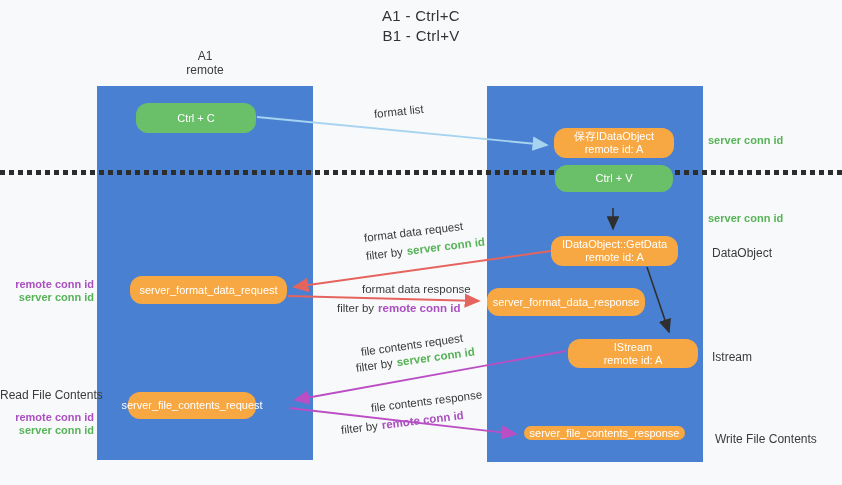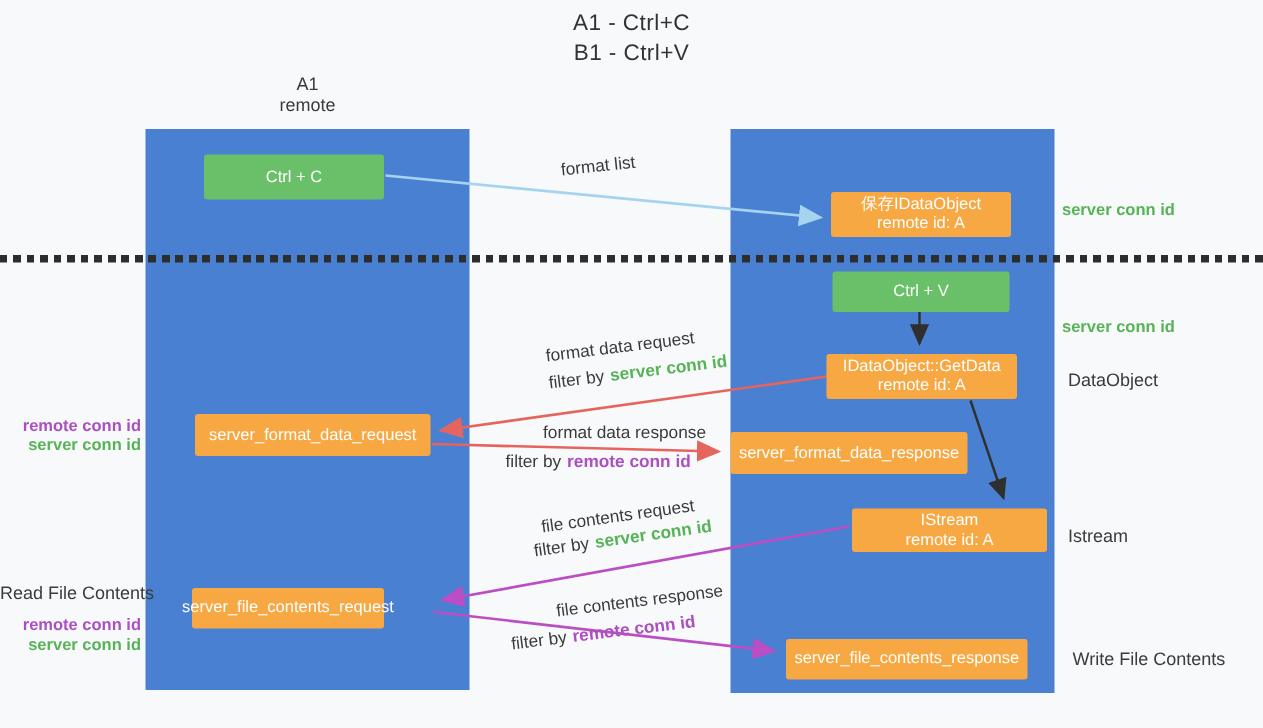--- a/index.html
+++ b/index.html
@@ -14,21 +14,21 @@
   .title{position:absolute;left:0;right:0;top:6px;text-align:center;color:#333;
          font-size:15px;line-height:20px;letter-spacing:.3px;}
   .lane-header{position:absolute;top:49px;width:120px;text-align:center;color:var(--ink);
                font-size:12px;line-height:14px;}
   .lane{position:absolute;background:var(--lane-blue);}
   .lane-left{left:97px;top:86px;width:216px;height:374px;}
   .lane-right{left:487px;top:86px;width:216px;height:376px;}
   .dotted{position:absolute;left:0;top:170px;width:842px;height:5px;
           background:repeating-linear-gradient(90deg,#2d2d2d 0 5px,transparent 5px 9px);}
   .node{position:absolute;display:flex;flex-direction:column;align-items:center;justify-content:center;
-        color:#fff;font-size:11px;line-height:13px;text-align:center;border-radius:2px;}
+        color:#fff;font-size:11px;line-height:13px;text-align:center;border-radius:12px;}
   .green{background:var(--box-green);}
   .orange{background:var(--box-orange);}
   .arrows{position:absolute;left:0;top:0;pointer-events:none;}
   .s-blue{stroke:var(--arrow-blue);stroke-width:1.8;}
   .s-red{stroke:var(--arrow-red);stroke-width:1.8;}
   .s-magenta{stroke:var(--arrow-magenta);stroke-width:1.8;}
   .s-black{stroke:var(--arrow-black);stroke-width:1.6;}
   .flow-label{position:absolute;color:var(--ink);font-size:11.5px;white-space:nowrap;
               display:flex;gap:4px;transform-origin:left center;}
   .hl-green{color:var(--text-green);font-weight:bold;}
@@ -86,21 +86,21 @@
 
   <div class="node green" style="left:136px;top:103px;width:120px;height:30px;">
     <span>Ctrl + C</span>
   </div>
 
   <div class="node orange" style="left:554px;top:128px;width:120px;height:30px;">
     <span>保存IDataObject</span>
     <span>remote id: A</span>
   </div>
 
-  <div class="node green" style="left:555px;top:181px;width:118px;height:27px;">
+  <div class="node green" style="left:555px;top:165px;width:118px;height:27px;">
     <span>Ctrl + V</span>
   </div>
 
   <div class="node orange" style="left:551px;top:236px;width:127px;height:30px;">
     <span>IDataObject::GetData</span>
     <span>remote id: A</span>
   </div>
 
   <div class="node orange" style="left:130px;top:276px;width:157px;height:28px;">
     <span>server_format_data_request</span>
@@ -112,21 +112,21 @@
 
   <div class="node orange" style="left:568px;top:339px;width:130px;height:29px;">
     <span>IStream</span>
     <span>remote id: A</span>
   </div>
 
   <div class="node orange" style="left:128px;top:392px;width:128px;height:27px;">
     <span>server_file_contents_request</span>
   </div>
 
-  <div class="node orange" style="left:524px;top:426px;width:161px;height:27px;">
+  <div class="node orange" style="left:524px;top:426px;width:161px;height:14px;">
     <span>server_file_contents_response</span>
   </div>
 
   <div class="flow-label" style="left:374px;top:108px;transform:rotate(-6deg);">
     <span>format list</span>
   </div>
 
   <div class="flow-label" style="left:364px;top:232px;transform:rotate(-7deg);">
     <span>format data request</span>
   </div>

